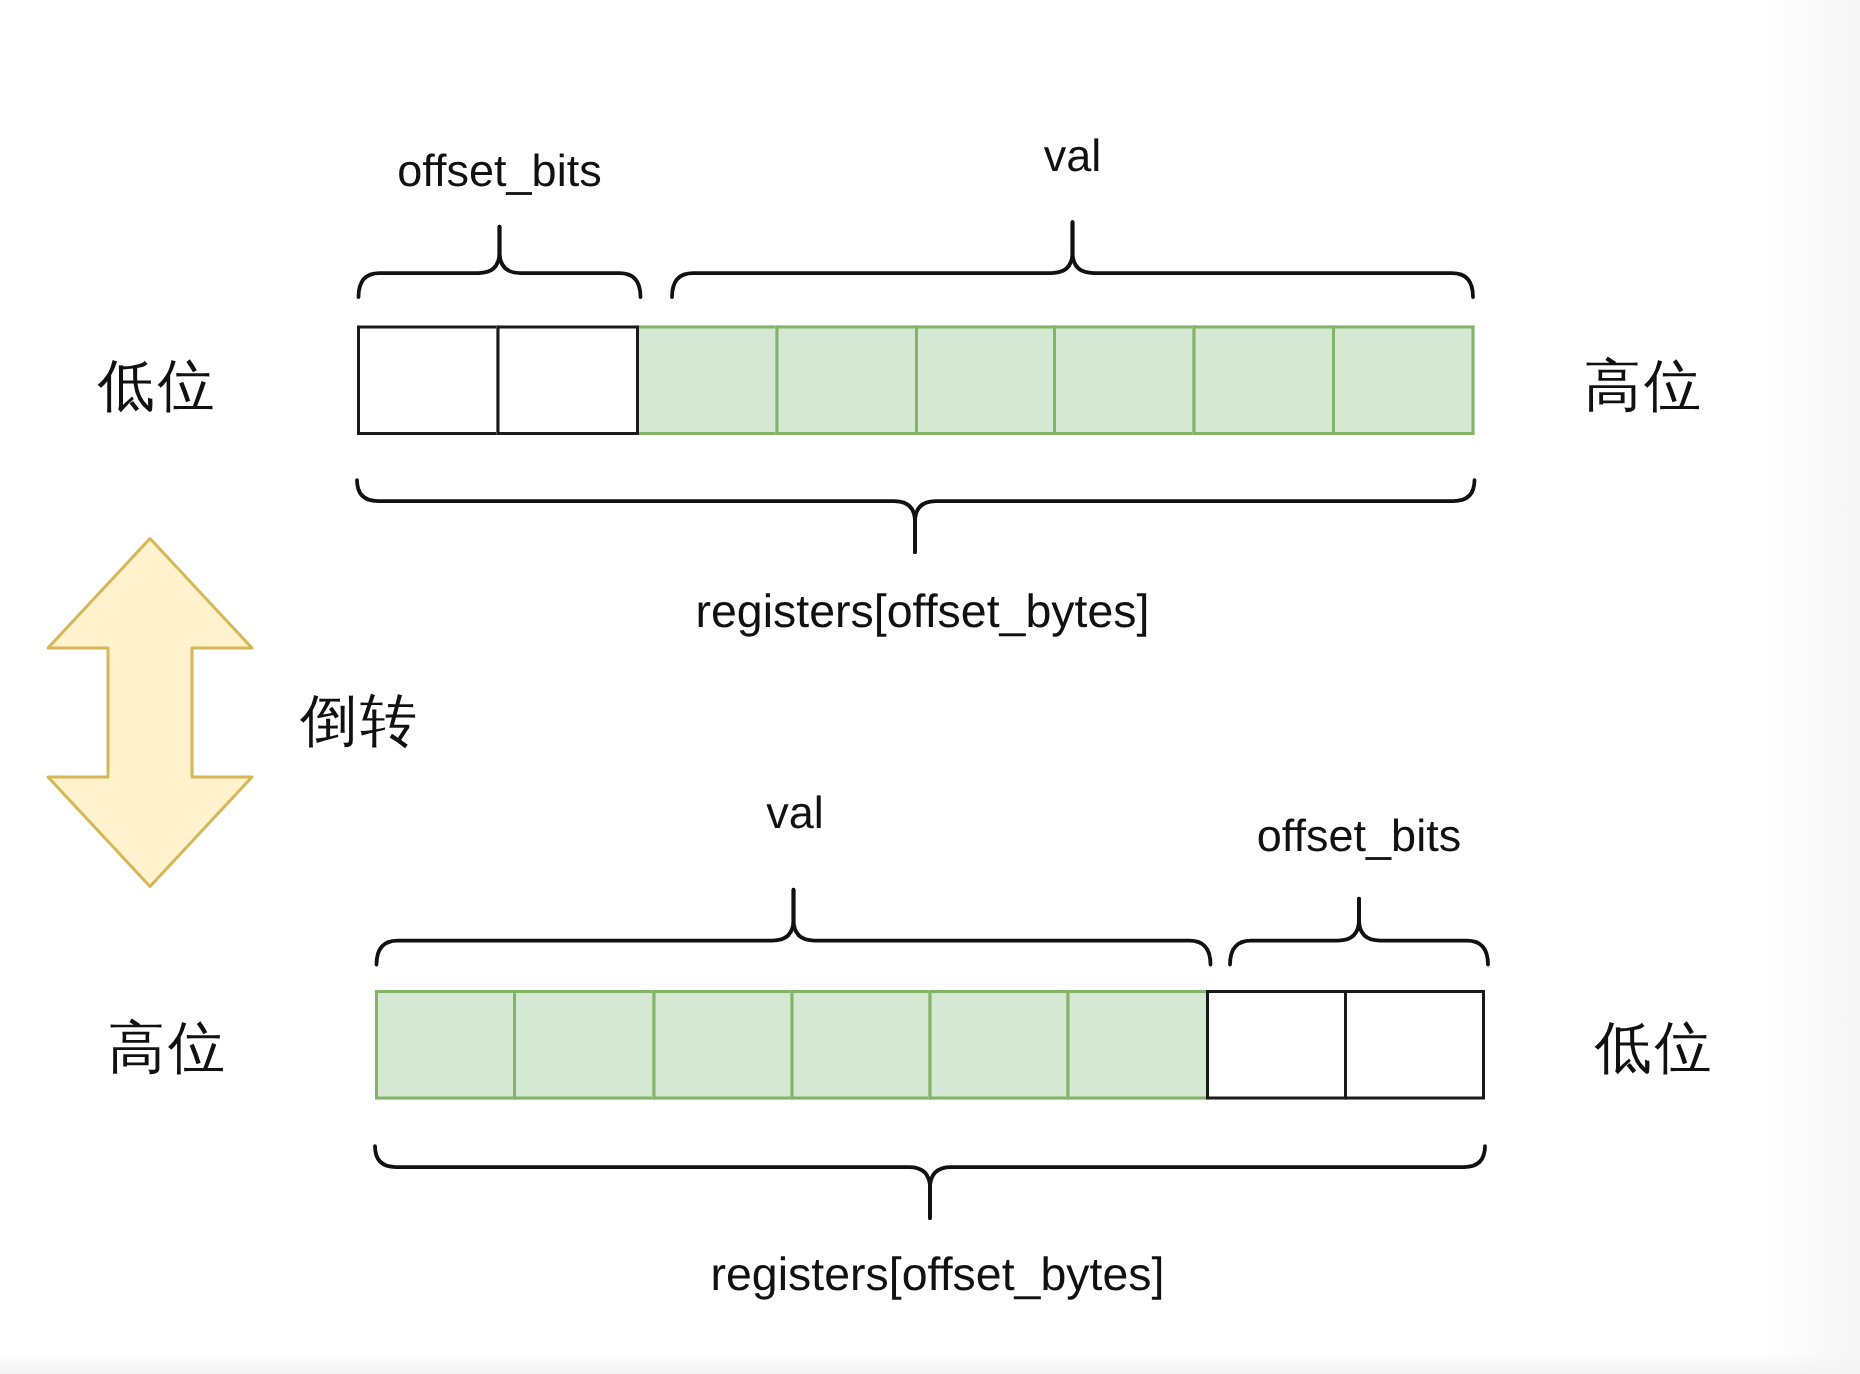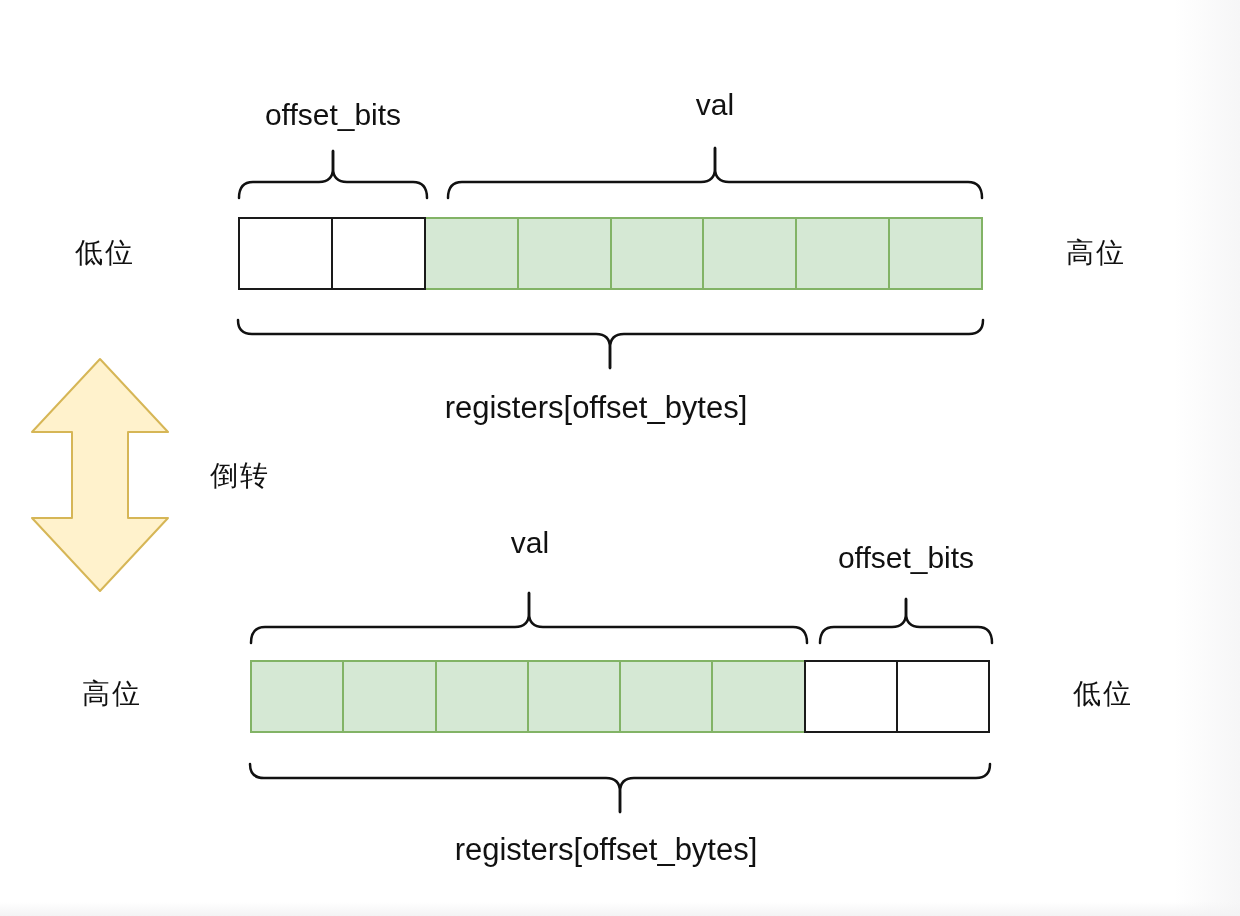--- a/index.html
+++ b/index.html
@@ -21,22 +21,22 @@
     color:var(--ink);
   }
   .lbl{
     position:absolute;
     transform:translateX(-50%);
     white-space:nowrap;
     color:var(--ink);
     line-height:1.15;
   }
   .lbl-en{font-size:30px;}
-  .lbl-reg{font-size:31px;}
-  .lbl-cn{font-size:28px;letter-spacing:2px;}
+  .lbl-reg{font-size:31px;margin-left:19px;}
+  .lbl-cn{font-size:38px;letter-spacing:2px;}
   .row{
     position:absolute;
     display:flex;
     height:73px;
   }
   .cell{
     flex:1 1 0;
     box-sizing:border-box;
     border:2px solid;
     position:relative;

